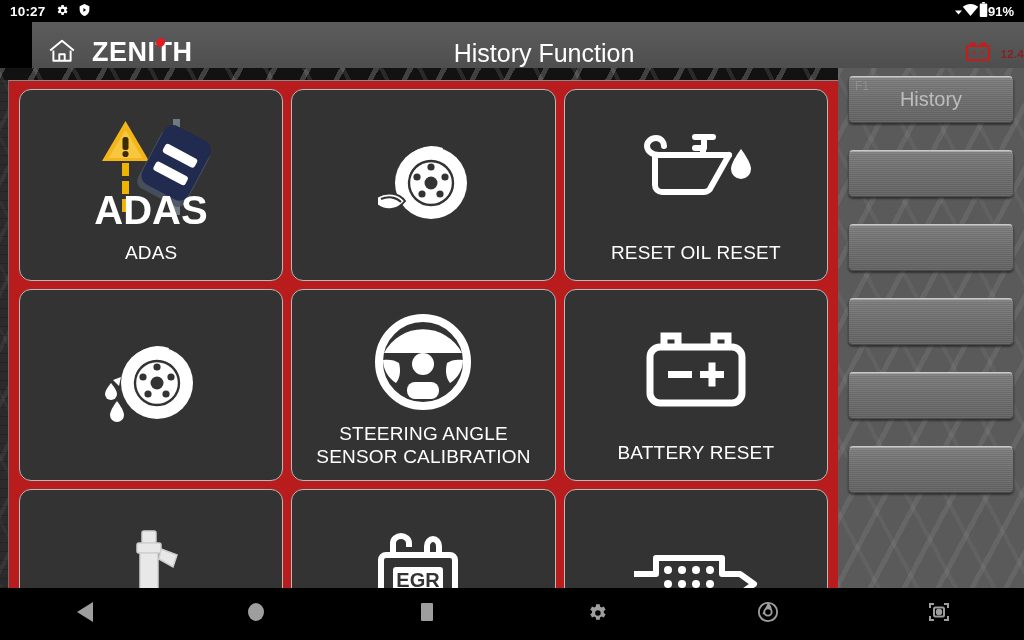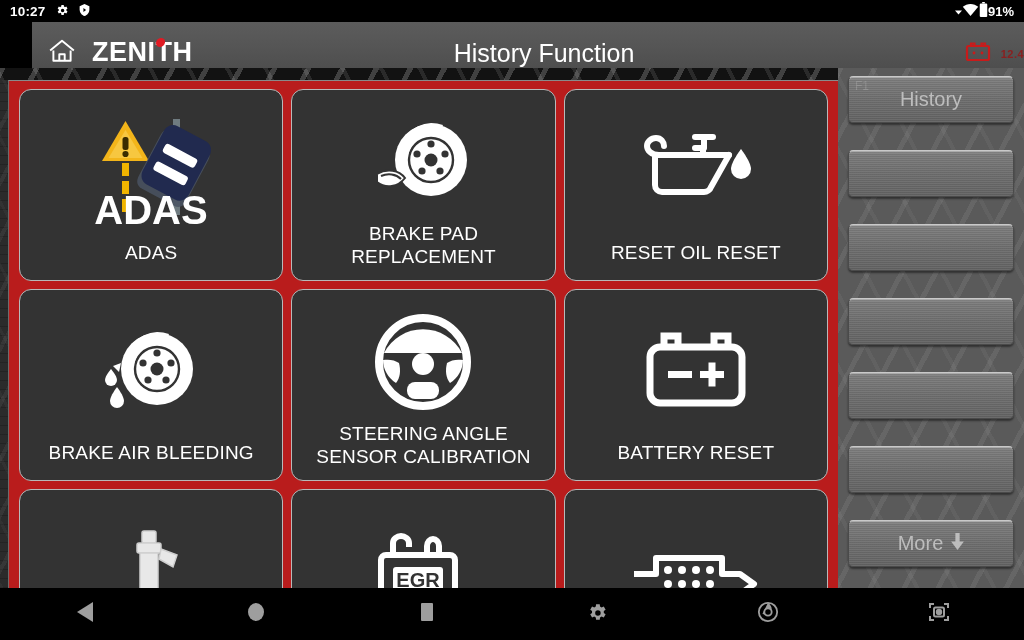--- a/index.html
+++ b/index.html
@@ -258,21 +258,20 @@
                 <circle cx="77" cy="61" r="3.6"></circle>
                 <circle cx="59" cy="61" r="3.6"></circle>
                 <circle cx="54" cy="44" r="3.6"></circle>
               </g>
               <path d="M34 48A36 36 0 0 1 68 13v11a25 25 0 0 0-23 24z" fill="#fff"></path>
               <path d="M68 13a36 36 0 0 1 12 2l-4 10a25 25 0 0 0-8-1z" fill="#fff"></path>
               <path d="M14 64c10-6 22-4 28 4-7 9-19 11-28 4z" fill="#fff" stroke="#333" stroke-width="2"></path>
               <path d="M18 66c7-3 15-2 20 3" fill="none" stroke="#333" stroke-width="2"></path>
             </svg>
           </div>
-          <div class="tile-label two-line">BRAKE PAD REPLACEMENT</div>
         </div>
 
         <div class="tile">
           <div class="tile-icon">
             <svg width="130" height="92" viewBox="0 0 130 92">
               <g fill="none" stroke="#fff" stroke-width="6" stroke-linejoin="round" stroke-linecap="round">
                 <path d="M28 30h44v-7h-8"></path>
                 <path d="M64 12h18"></path>
                 <path d="M73 12v11"></path>
                 <path d="M28 30c-8 0-12-5-12-9s4-8 9-8 8 4 8 8"></path>
@@ -298,21 +297,20 @@
                 <circle cx="57" cy="61" r="3.6"></circle>
                 <circle cx="52" cy="44" r="3.6"></circle>
               </g>
               <path d="M32 48A36 36 0 0 1 66 13v11a25 25 0 0 0-23 24z" fill="#fff"></path>
               <path d="M66 13a36 36 0 0 1 12 2l-4 10a25 25 0 0 0-8-1z" fill="#fff"></path>
               <path d="M30 44l-8 3 6 6z" fill="#fff"></path>
               <path d="M20 50c0 0 6 7 6 11a6 6 0 1 1-12 0c0-4 6-11 6-11z" fill="#fff"></path>
               <path d="M26 68c0 0 7 9 7 14a7 7 0 1 1-14 0c0-5 7-14 7-14z" fill="#fff"></path>
             </svg>
           </div>
-          <div class="tile-label">BRAKE AIR BLEEDING</div>
         </div>
 
         <div class="tile">
           <div class="tile-icon">
             <svg width="104" height="100" viewBox="0 0 104 100">
               <circle cx="52" cy="50" r="44" fill="none" stroke="#fff" stroke-width="8"></circle>
               <path d="M13 41h78a44 44 0 0 0-78 0z" fill="#fff"></path>
               <circle cx="52" cy="52" r="11" fill="#fff"></circle>
               <path d="M12 48c6-1 12 0 16 3 2 8 1 15-3 20-8-5-13-14-13-23z" fill="#fff"></path>
               <path d="M92 48c-6-1-12 0-16 3-2 8-1 15 3 20 8-5 13-14 13-23z" fill="#fff"></path>
@@ -413,31 +411,20 @@
       </div>
       <div class="fkey">
         <span class="fkey-label"></span>
       </div>
       <div class="fkey">
         <span class="fkey-label"></span>
       </div>
       <div class="fkey">
         <span class="fkey-label"></span>
       </div>
-      <div class="fkey">
-        <span class="fkey-label">
-          <span>More</span>
-          <span>
-            <svg width="13" height="17" viewBox="0 0 12 16" fill="#bdbdbd">
-              <rect x="4" y="0" width="4" height="9"></rect>
-                <path d="M0 8h12L6 16z"></path>
-            </svg>
-          </span>
-        </span>
-      </div>
     </div>
   </div>
 
   <div class="navbar">
     <div class="navitem">
       <span>
         <svg width="20" height="22" viewBox="0 0 20 22" fill="#9e9e9e">
             <path d="M18 1 2 11l16 10z"></path>
           </svg>
       </span>

